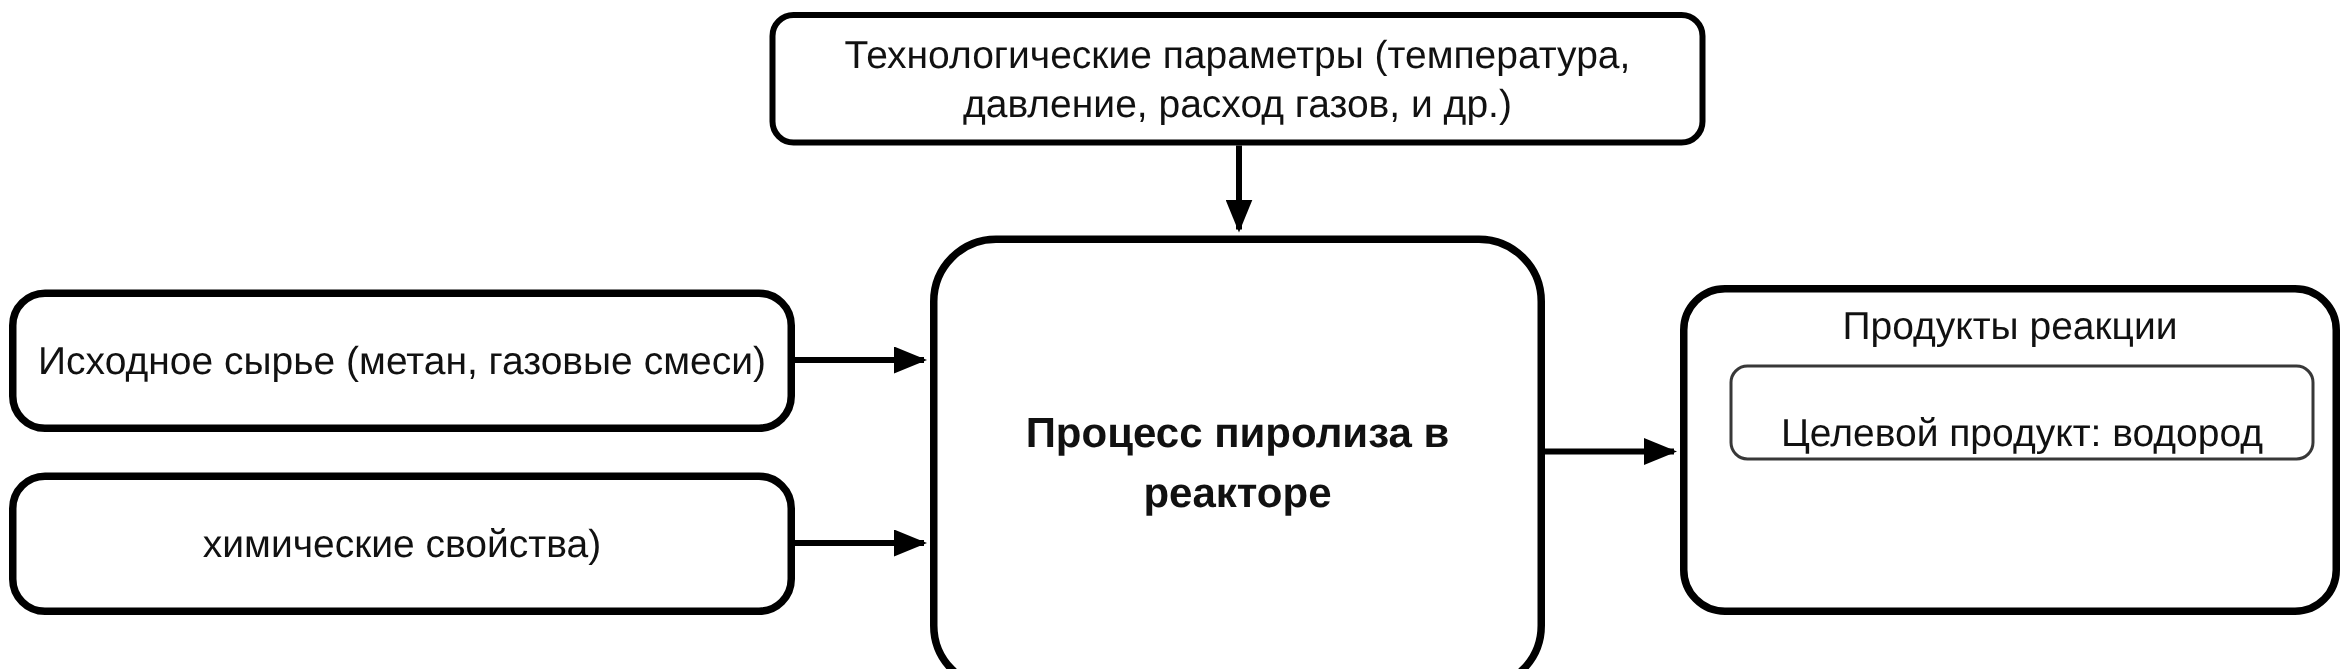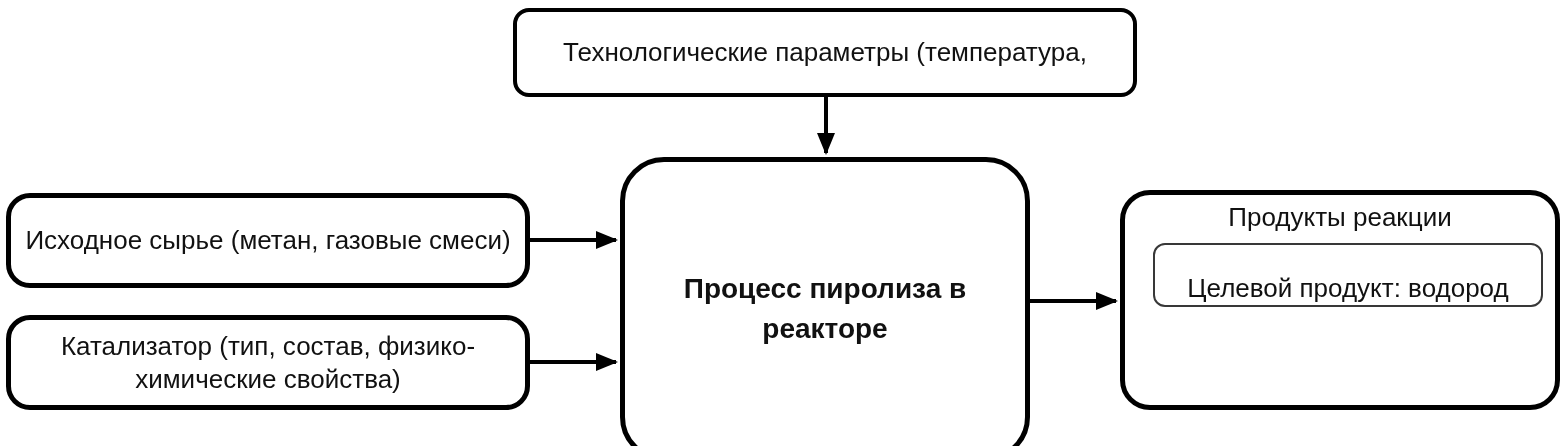--- a/index.html
+++ b/index.html
@@ -106,28 +106,28 @@
       </marker>
     </defs>
     <line x1="826" y1="97" x2="826" y2="153" stroke="#000000" stroke-width="4" marker-end="url(#arrowhead)"></line>
     <line x1="530" y1="240" x2="616" y2="240" stroke="#000000" stroke-width="4" marker-end="url(#arrowhead)"></line>
     <line x1="530" y1="362" x2="616" y2="362" stroke="#000000" stroke-width="4" marker-end="url(#arrowhead)"></line>
     <line x1="1030" y1="301" x2="1116" y2="301" stroke="#000000" stroke-width="4" marker-end="url(#arrowhead)"></line>
   </svg>
 
   <div class="node node-parameters">
     <div>Технологические параметры (температура,</div>
+    <div>давление, расход газов, и др.)</div>
   </div>
 
   <div class="node node-feedstock">
     <div>Исходное сырье (метан, газовые смеси)</div>
   </div>
 
   <div class="node node-catalyst">
-    <div>Катализатор (тип, состав, физико-</div>
     <div>химические свойства)</div>
   </div>
 
   <div class="node node-process">
     <div>Процесс пиролиза в</div>
     <div>реакторе</div>
   </div>
 
   <div class="node node-products">
     <div class="products-title">Продукты реакции</div>

